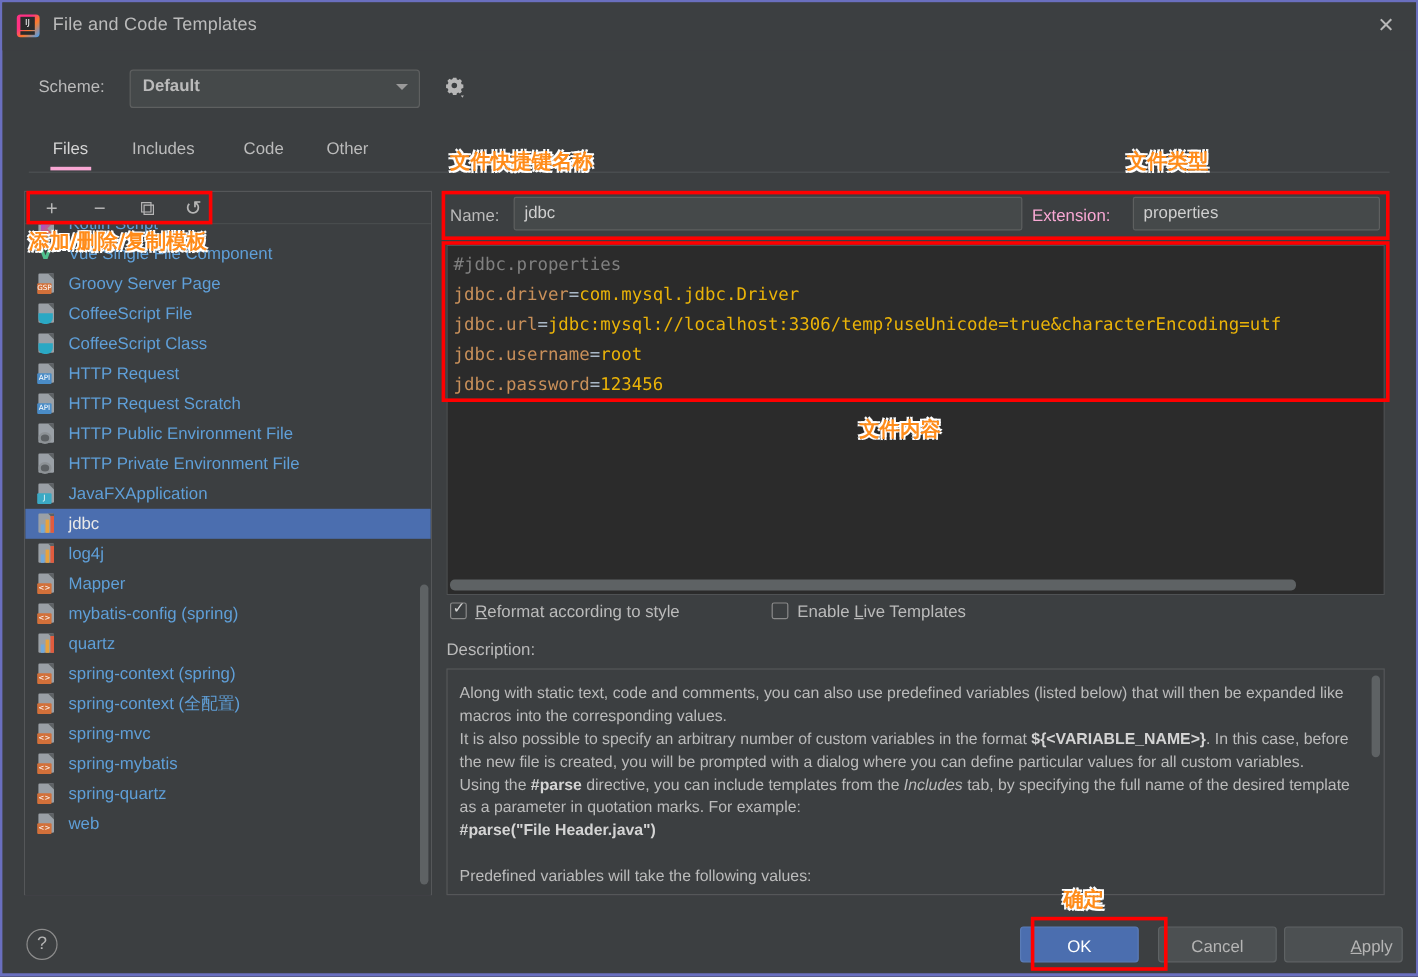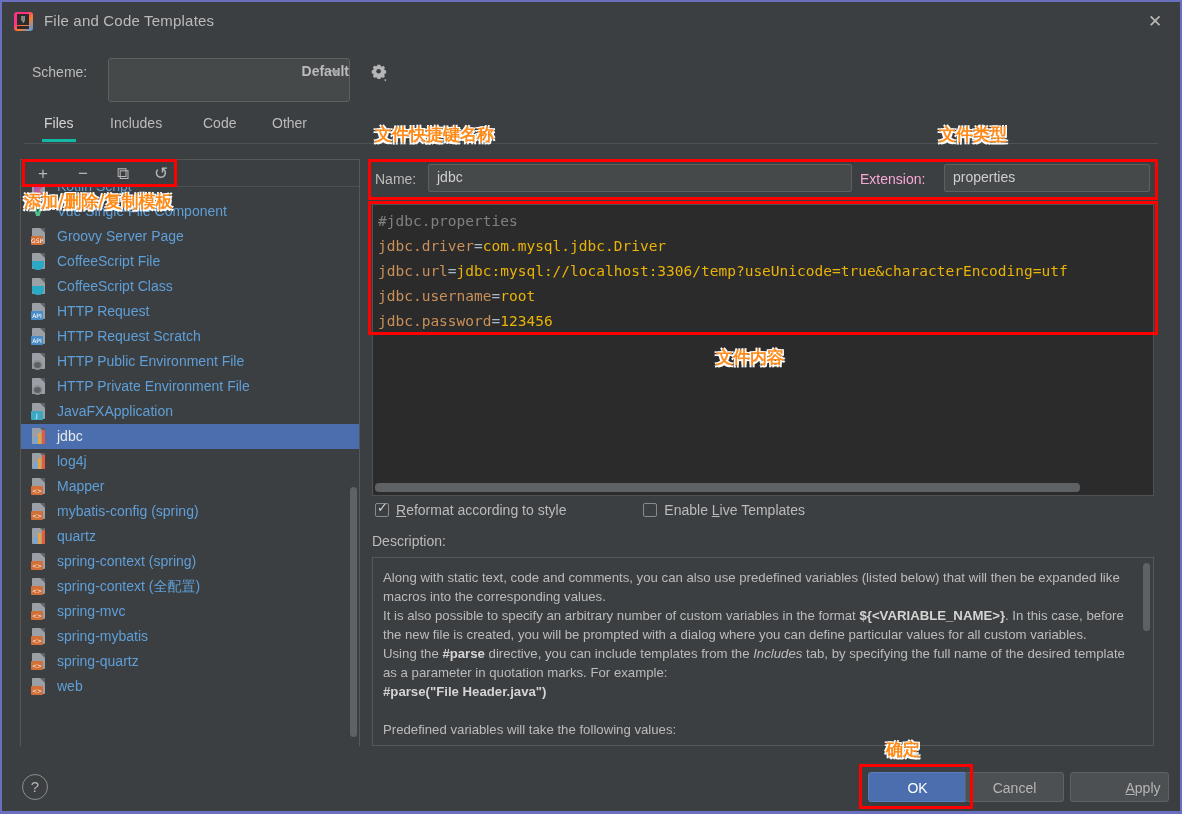--- a/index.html
+++ b/index.html
@@ -46,45 +46,44 @@
     position: absolute; right: 10px; top: 6px; width: 30px; height: 28px;
     color: #b9b9b9; font-size: 17px; line-height: 28px; text-align: center;
     cursor: pointer;
   }
 
   
   .scheme-label {
     position: absolute; left: 30px; top: 62px; font-size: 14px; color: #bbbbbb;
   }
   .scheme-combo {
-    position: absolute; left: 106px; top: 56px; width: 242px; height: 44px;
+    position: absolute; left: 106px; top: 56px; width: 242px; height: 32px;
     background: #45494a; border: 1px solid #5e6060; border-radius: 3px;
     color: #bbbbbb; font-size: 14px; font-weight: bold;
     padding: 4px 0 0 10px;
-    text-align: right;
   }
   .scheme-combo .arrow {
     position: absolute; right: 9px; top: 11px;
     width: 0; height: 0; border-left: 5px solid transparent;
     border-right: 5px solid transparent; border-top: 5px solid #9a9a9a;
   }
   .gear {
     position: absolute; left: 369px; top: 62px; width: 20px; height: 20px;
   }
 
   
   .tabs {
     position: absolute; left: 22px; top: 108px; width: 1134px; height: 34px;
     border-bottom: 1px solid #4e5254;
   }
   .tab {
     position: absolute; top: 2px; font-size: 14px; color: #bbbbbb;
     padding: 3px 2px 8px 2px; cursor: pointer;
   }
-  .tab.active { color: #d4d4d4; border-bottom: 3px solid #14b8a6; }
+  .tab.active { color: #d4d4d4; border-bottom: 3px solid #f9a8d4; }
 
   
   .list-panel {
     position: absolute; left: 18px; top: 157px; width: 340px; height: 587px;
     background: #3c3f41; border: 1px solid #555759;
   }
   .list-toolbar {
     position: absolute; left: 0; top: 0; width: 338px; height: 27px;
     background: #3c3f41; border-bottom: 1px solid #4d5052;
   }
@@ -203,21 +202,21 @@
   .help {
     position: absolute; left: 20px; top: 772px; width: 26px; height: 26px;
     border-radius: 50%; border: 1px solid #8c8c8c; color: #b5b5b5;
     font-size: 15px; line-height: 24px; text-align: center; cursor: pointer;
   }
   .btn {
     position: absolute; top: 770px; height: 30px; border-radius: 3px;
     font-size: 14px; text-align: center; line-height: 30px; cursor: pointer;
   }
   .btn-ok {
-    left: 866px; width: 99px; background: #4b6eaf; border: 1px solid #5a7cb8; color: #ffffff;
+    left: 848px; width: 99px; background: #4b6eaf; border: 1px solid #5a7cb8; color: #ffffff;
   }
   .btn-cancel {
     left: 963px; width: 99px; background: #4c5052; border: 1px solid #5e6264; color: #b5b5b5;
   }
   .btn-apply {
     left: 1068px; width: 99px; background: #4c5052; border: 1px solid #5e6264; color: #b5b5b5; padding-left: 47px;
   }
 
   
   .anno {

